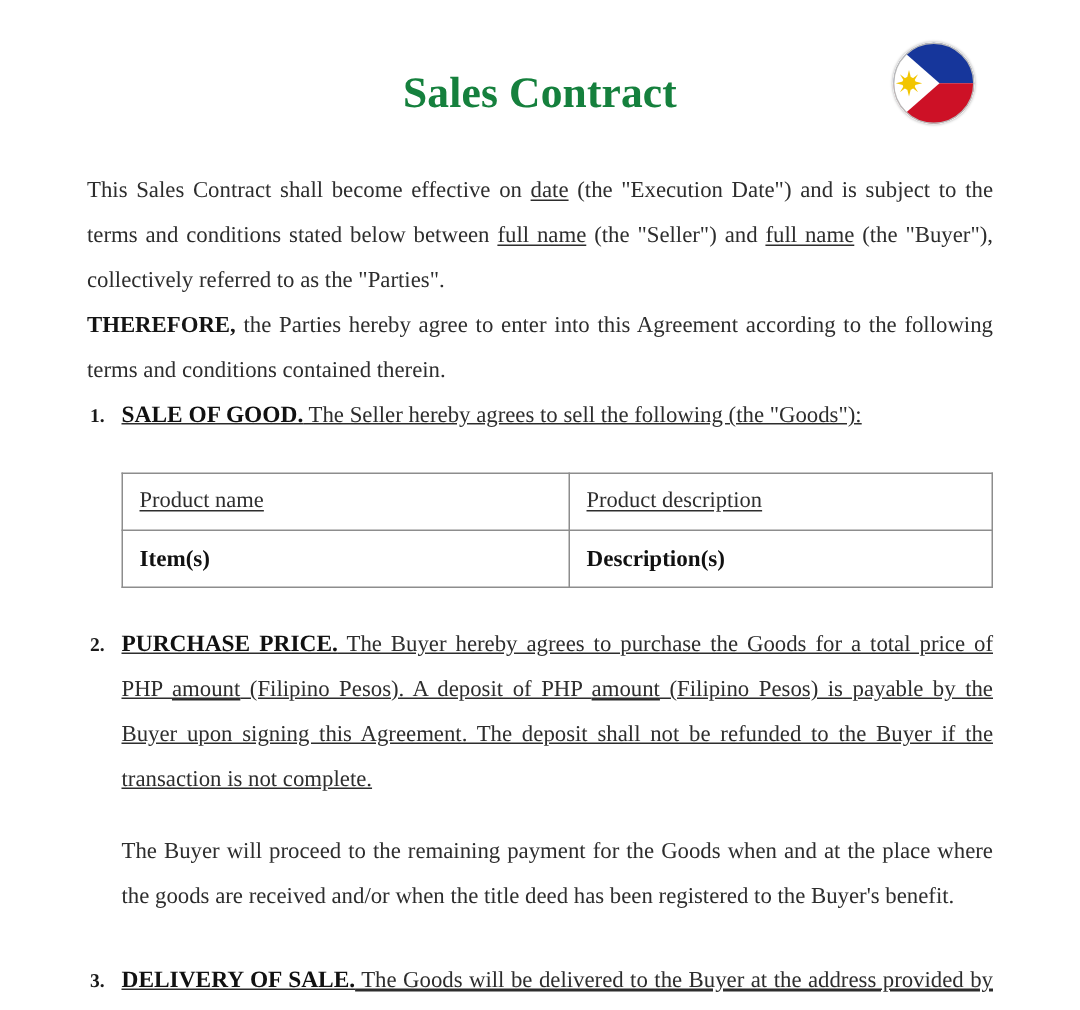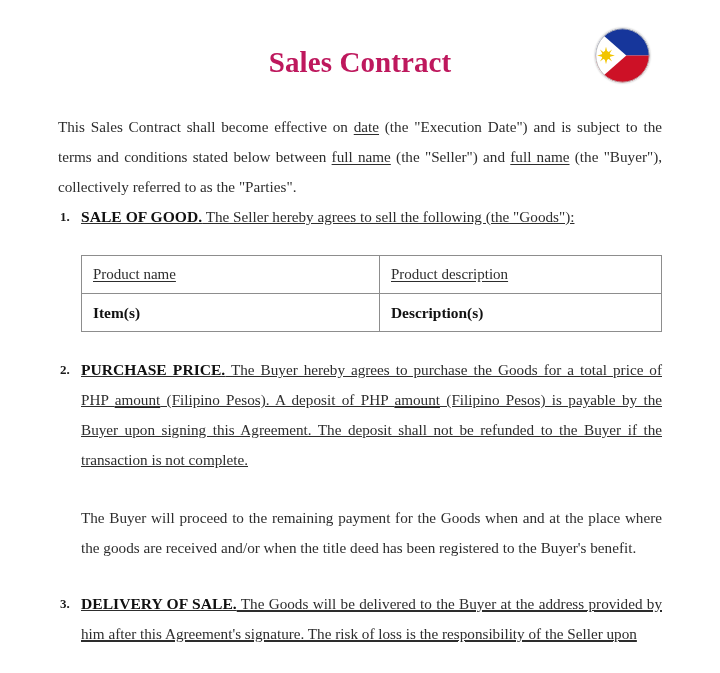--- a/index.html
+++ b/index.html
@@ -31,21 +31,21 @@
   }
   .doc-title {
     position: absolute;
     left: 0;
     right: 0;
     top: 46px;
     text-align: center;
     font-size: 29px;
     font-weight: bold;
     letter-spacing: 0.1px;
-    color: #be185d;
+    color: #15803d;
     font-family: "Liberation Serif", "DejaVu Serif", serif;
   }
 
   
   .flag-badge {
     position: absolute;
     left: 595px;
     top: 28px;
     width: 55px;
     height: 55px;
@@ -98,21 +98,21 @@
   .clause-title {
     font-weight: bold;
     font-size: 15.6px;
     color: #111111;
   }
   .clause-sub {
     font-size: 15.2px;
     line-height: 30px;
     text-align: justify;
     color: #2d2d2d;
-    margin-top: 28px;
+    margin-top: 18px;
   }
 
   
   .goods-table {
     border-collapse: collapse;
     width: 581px;
     margin: 23px 0 23px 23px;
     table-layout: fixed;
   }
   .goods-table td {
@@ -167,20 +167,23 @@
       </svg>
     </div>
   </div>
 
   <div class="content">
 
     <p class="para p-intro">
       <span>This Sales Contract shall become effective on </span><span class="u">date</span><span> (the "Execution Date") and is subject to the terms and conditions stated below between </span><span class="u">full name</span><span> (the "Seller") and </span><span class="u">full name</span><span> (the "Buyer"), collectively referred to as the "Parties".</span>
     </p>
 
+    <p class="para p-therefore">
+      <span class="bold">THEREFORE,</span><span> the Parties hereby agree to enter into this Agreement according to the following terms and conditions contained therein.</span>
+    </p>
 
     <div class="clause">
       <span class="clause-num">1.</span>
       <div class="clause-body">
         <span class="clause-title">SALE OF GOOD.</span><span> The Seller hereby agrees to sell the following (the "Goods"):</span>
       </div>
     </div>
 
     <table class="goods-table">
       <tbody>

